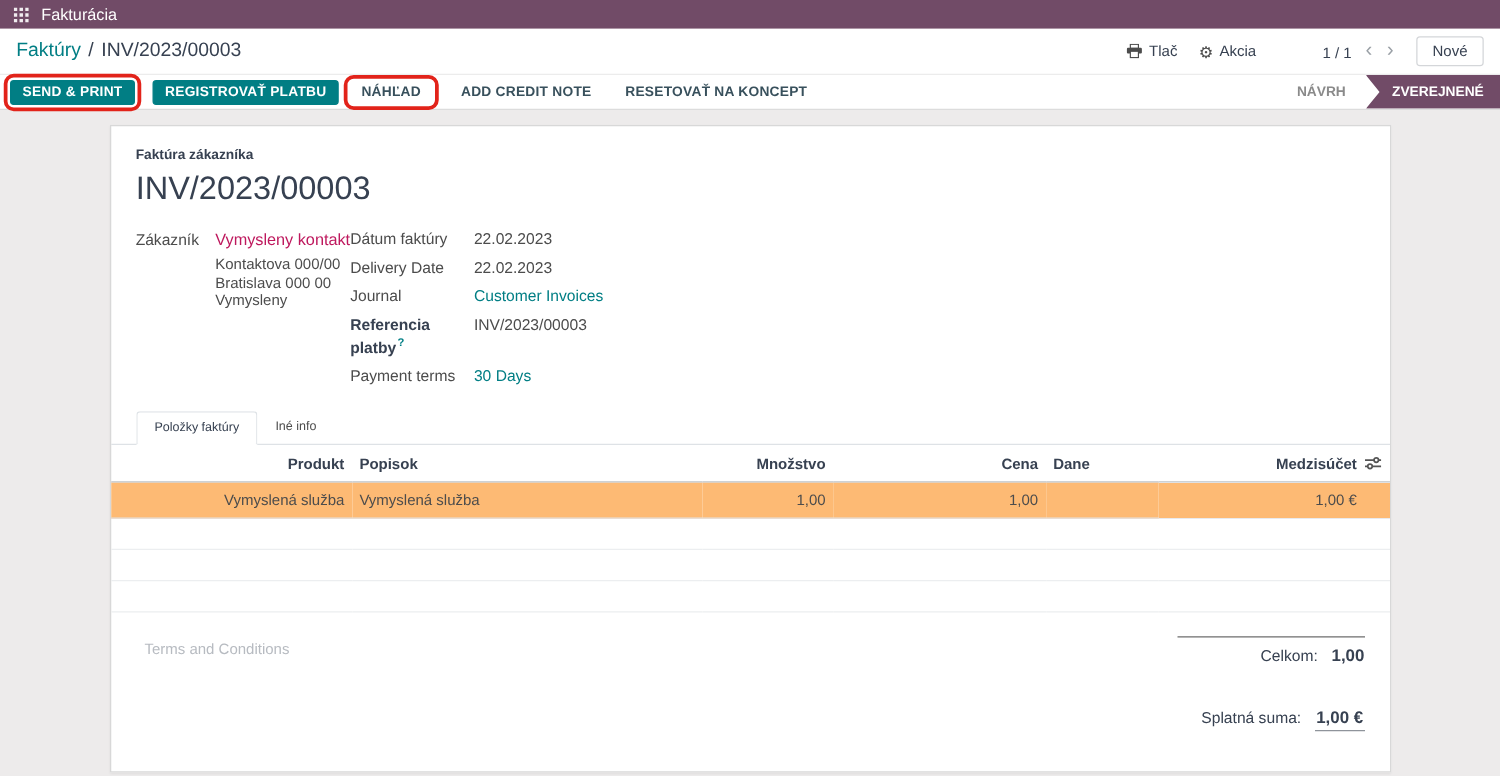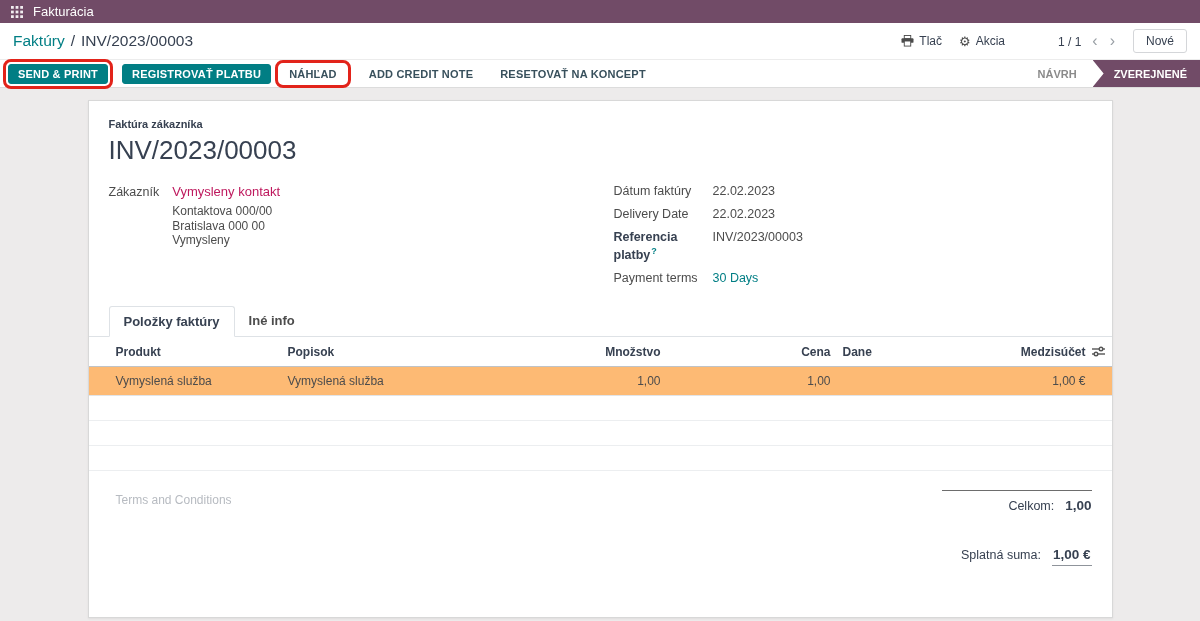--- a/index.html
+++ b/index.html
@@ -64,50 +64,50 @@
   
   .sheet {
     width:1025px; height:518px; margin:12px auto 12px; background:#fff;
     border:1px solid #d8d8d8; box-shadow:0 1px 2px rgba(0,0,0,.06);
     padding-top:17px;
   }
   .sheet-header { padding:0 20px; }
   .doc-type { font-size:11px; font-weight:700; color:#374151; }
   .doc-number { font-size:26px; font-weight:500; color:#374151; margin:5px 0 18px; }
 
-  .info-grid { display:flex; justify-content:space-between; padding:0 20px; }
+  .info-grid { display:flex; padding:0 20px; }
   .customer-block { display:flex; gap:13px; font-size:12.5px; }
   .customer-label { color:#4c4c4c; padding-top:1px; }
   .customer-name { color:#be185d; cursor:pointer; margin-bottom:5px; font-size:13px; }
   .address-line { font-size:12px; color:#4c4c4c; line-height:14.5px; }
   .fields-block { width:478px; }
   .field-row { display:flex; margin-bottom:9px; font-size:12.5px; line-height:14px; }
   .field-label { width:99px; color:#4c4c4c; flex-shrink:0; }
   .field-label.bold { font-weight:700; color:#374151; }
   .field-help { font-size:9px; color:#017E84; vertical-align:super; margin-left:1px; }
   .field-value { color:#4c4c4c; cursor:pointer; }
   .field-value.link { color:#017E84; }
 
   
   .notebook { margin-top:12px; }
   .tab-bar { display:flex; padding-left:20px; border-bottom:1px solid #dee2e6; }
   .tab {
-    font-size:13px; padding:7px 14px; color:#4c4c4c; cursor:pointer;
-    border-top-left-radius:3px; border-top-right-radius:3px; margin-bottom:-1px;font-weight:bold;
+    font-size:10px; padding:7px 14px; color:#4c4c4c; cursor:pointer;
+    border-top-left-radius:3px; border-top-right-radius:3px; margin-bottom:-1px;
   }
   .tab.active { background:#fff; border:1px solid #dee2e6; border-bottom-color:#fff; color:#374151; }
 
   
   table.lines { width:100%; border-collapse:collapse; table-layout:fixed; }
   .lines th {
     font-size:12px; font-weight:700; color:#374151; text-align:left;
     padding:8px 6px 7px; border-bottom:1px solid #bfc3c7; white-space:nowrap;
   }
   .lines td { font-size:12px; color:#4c4c4c; padding:7px 6px; }
-  .lines .first { padding-left:27px; }
+  .lines .first { padding-left:27px;text-align:right; }
   .lines .num { text-align:right; }
   .lines .subtotal-col { text-align:right; padding-right:26px; position:relative; }
   .optional-icon { position:absolute; right:7px; top:9px; cursor:pointer; }
   .lines tr.data-row td { background:#fdba74; border-bottom:1px solid #e2e4e7; cursor:pointer; }
   .lines tr.empty-row td { height:25px; border-bottom:1px solid #eceef0; }
 
   
   .below-table { display:flex; justify-content:space-between; padding:19px 20px 0 27px; }
   .terms-placeholder { color:#b7bbc1; font-size:12px; margin-top:3px; cursor:text; }
   .totals { width:150px; }
@@ -201,20 +201,24 @@
     </div>
 
     <div class="fields-block">
       <div class="field-row">
         <div class="field-label">Dátum faktúry</div>
         <div class="field-value">22.02.2023</div>
       </div>
       <div class="field-row">
         <div class="field-label">Delivery Date</div>
         <div class="field-value">22.02.2023</div>
+      </div>
+      <div class="field-row">
+        <div class="field-label">Journal</div>
+        <div class="field-value link">Customer Invoices</div>
       </div>
       <div class="field-row">
         <div class="field-label bold">
           <span>Referencia platby</span><sup class="field-help">?</sup>
         </div>
         <div class="field-value">INV/2023/00003</div>
       </div>
       <div class="field-row">
         <div class="field-label">Payment terms</div>
         <div class="field-value link">30 Days</div>

